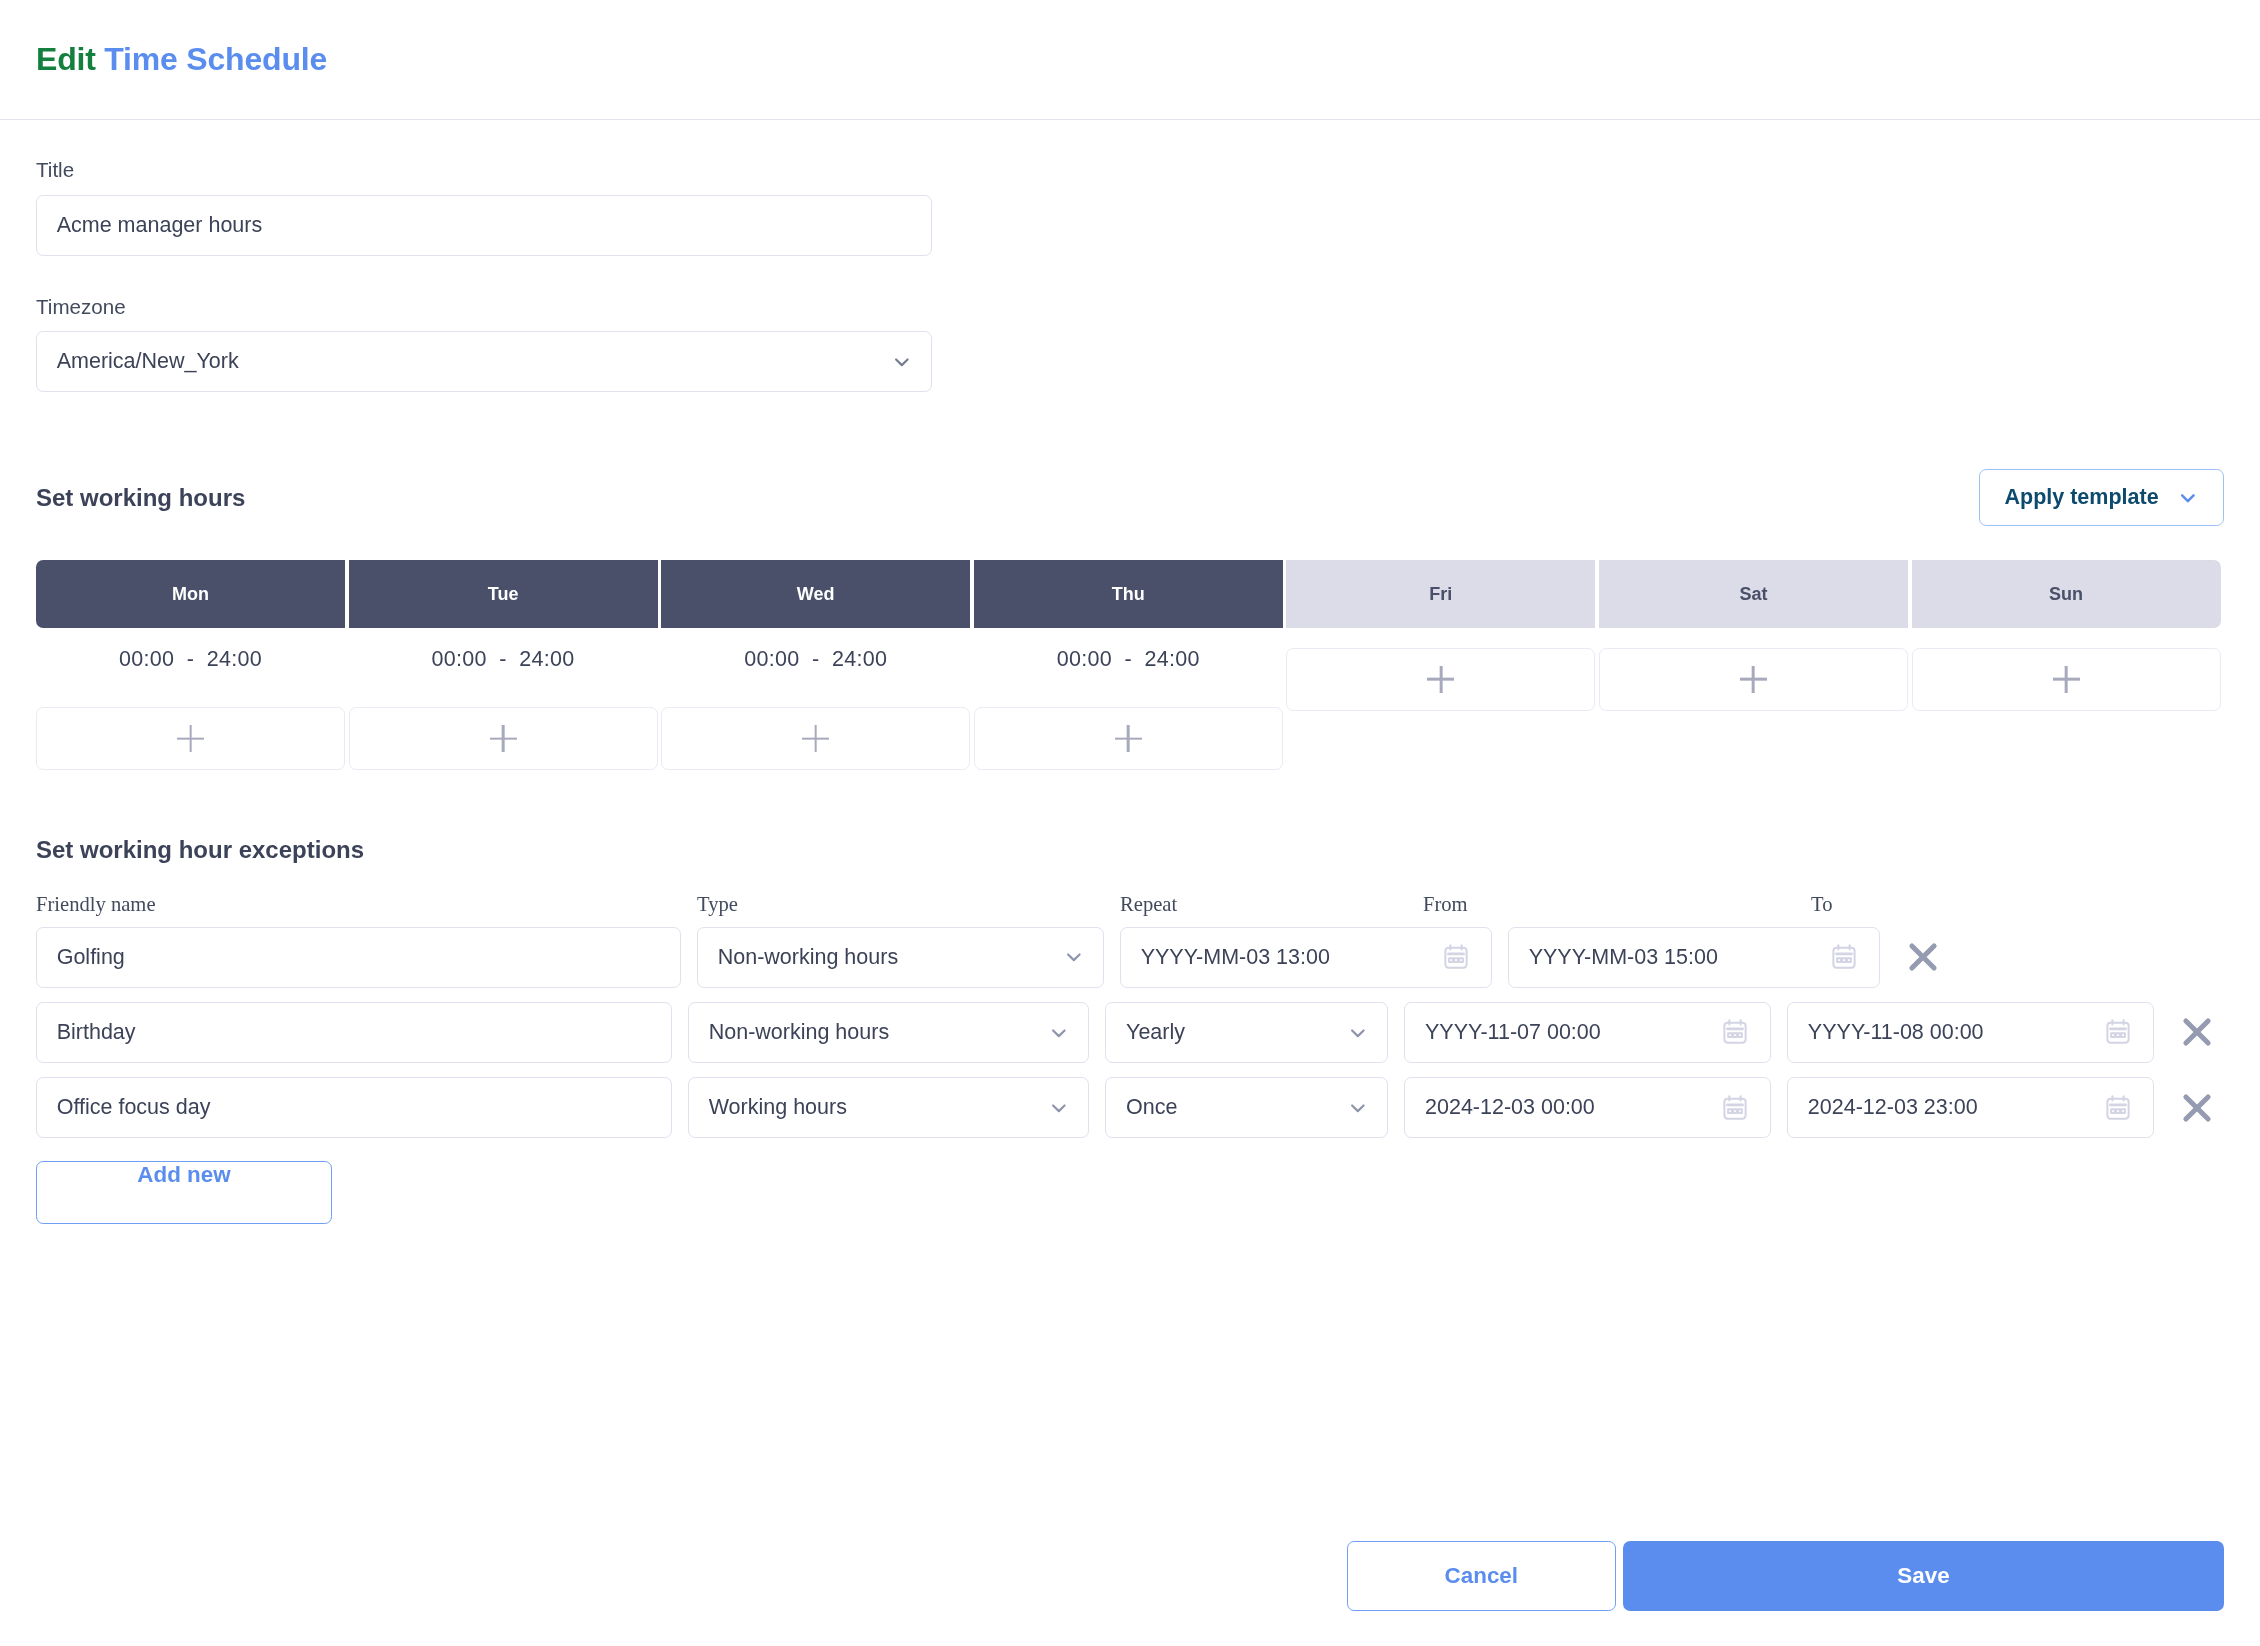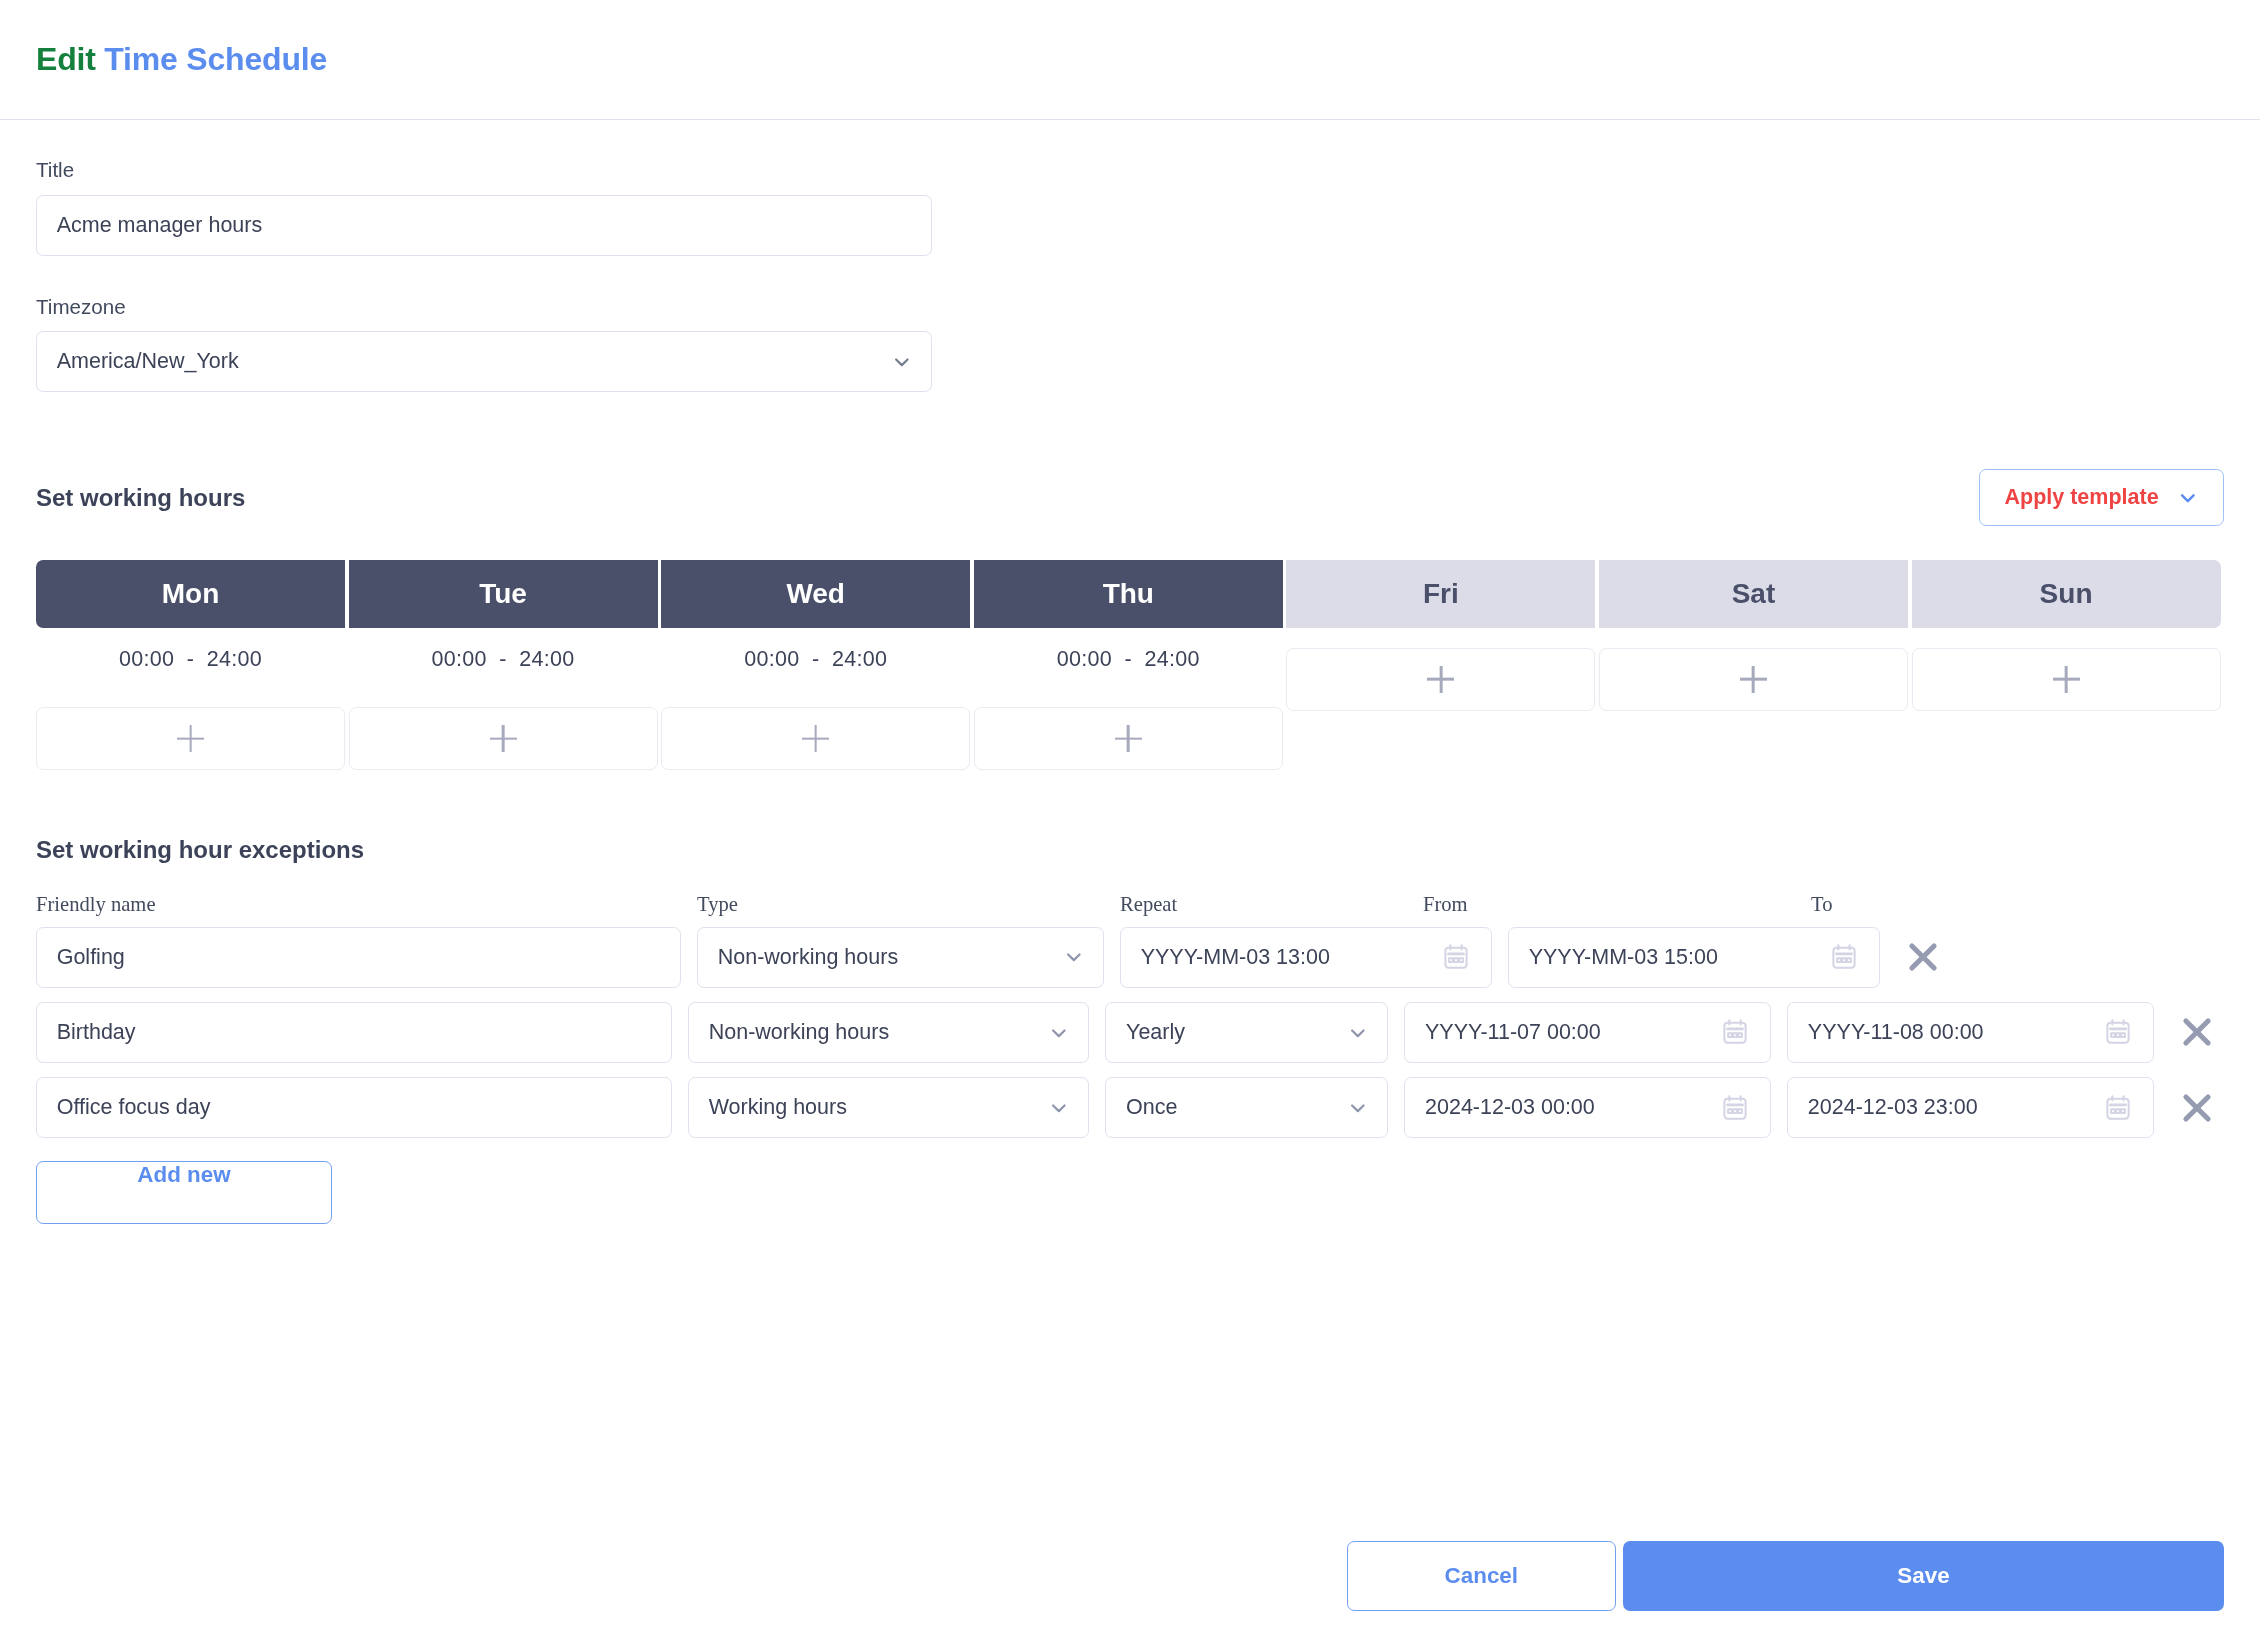--- a/index.html
+++ b/index.html
@@ -40,28 +40,28 @@
   .chev { display:inline-block; width:19.7px; height:19.7px; flex:none; }
   .chev svg { display:block; }
 
   .block-title { font-size:24px; font-weight:700; color:#3c4359; margin:0; }
 
   
   .wh-head { display:flex; align-items:center; justify-content:space-between; }
   .apply-btn {
     border:1.8px solid #9dc0f8; border-radius:7.2px; background:#fff;
     height:57px; padding:0 25px; display:flex; align-items:center; gap:19.7px;
-    color:#ef4444; font-size:21.5px; font-weight:700; cursor:pointer;
+    color:#0c4a6e; font-size:21.5px; font-weight:700; cursor:pointer;
   }
 
   .daygrid { display:flex; gap:3.6px; }
   .daycol { width:309px; flex:none; }
   .dayhead {
     height:68px; display:flex; align-items:center; justify-content:center;
-    font-size:28px; font-weight:700; color:#ffffff; background:#4a5069;
+    font-size:18px; font-weight:700; color:#ffffff; background:#4a5069;
   }
   .daycol:first-child .dayhead { border-radius:7.2px 0 0 7.2px; }
   .daycol:last-child  .dayhead { border-radius:0 7.2px 7.2px 0; }
   .dayhead.off { background:#dcdce9; color:#4a5069; }
   .dayrange {
     height:63px; display:flex; align-items:center; justify-content:center;
     font-size:21.5px; color:#3c4257; letter-spacing:0.3px;
   }
   .dayrange .dash { margin:0 12.5px; color:#3c4257; }
   .addcell {

